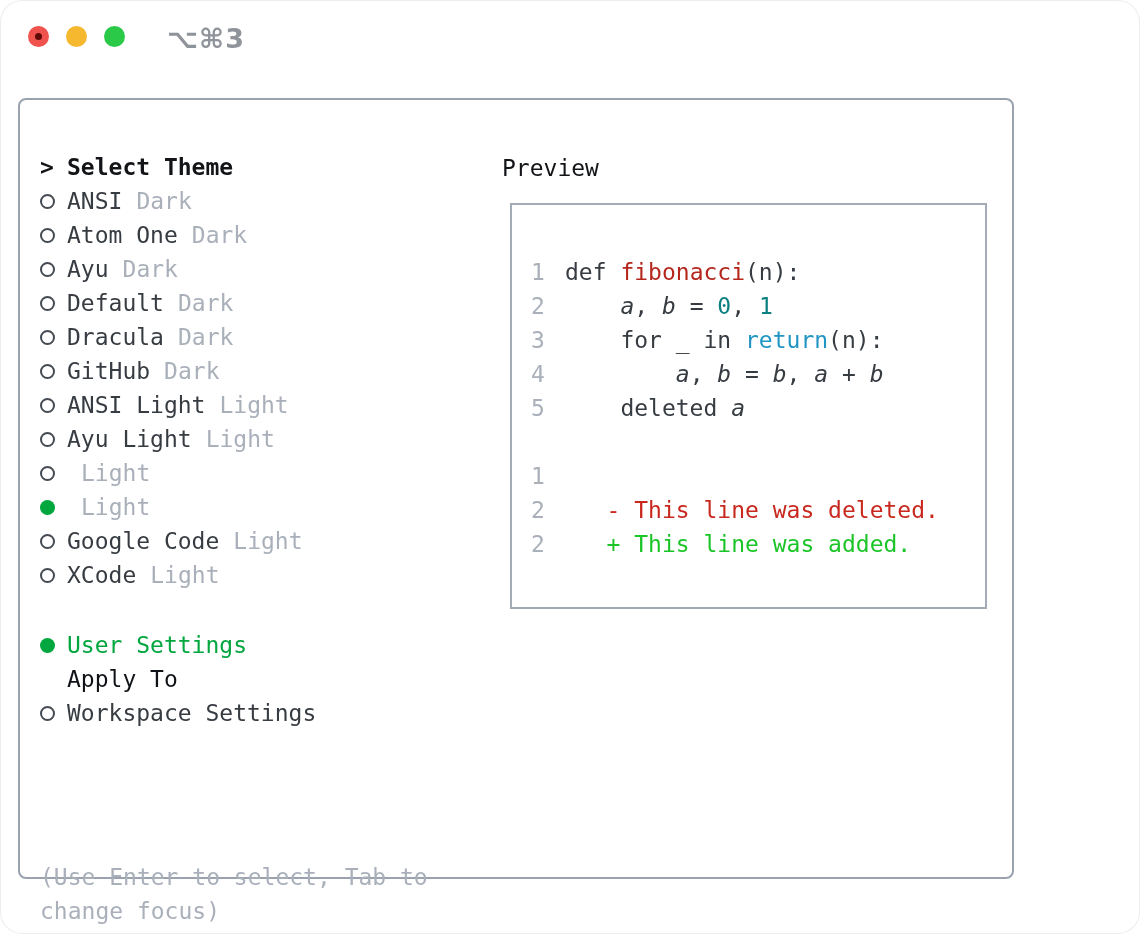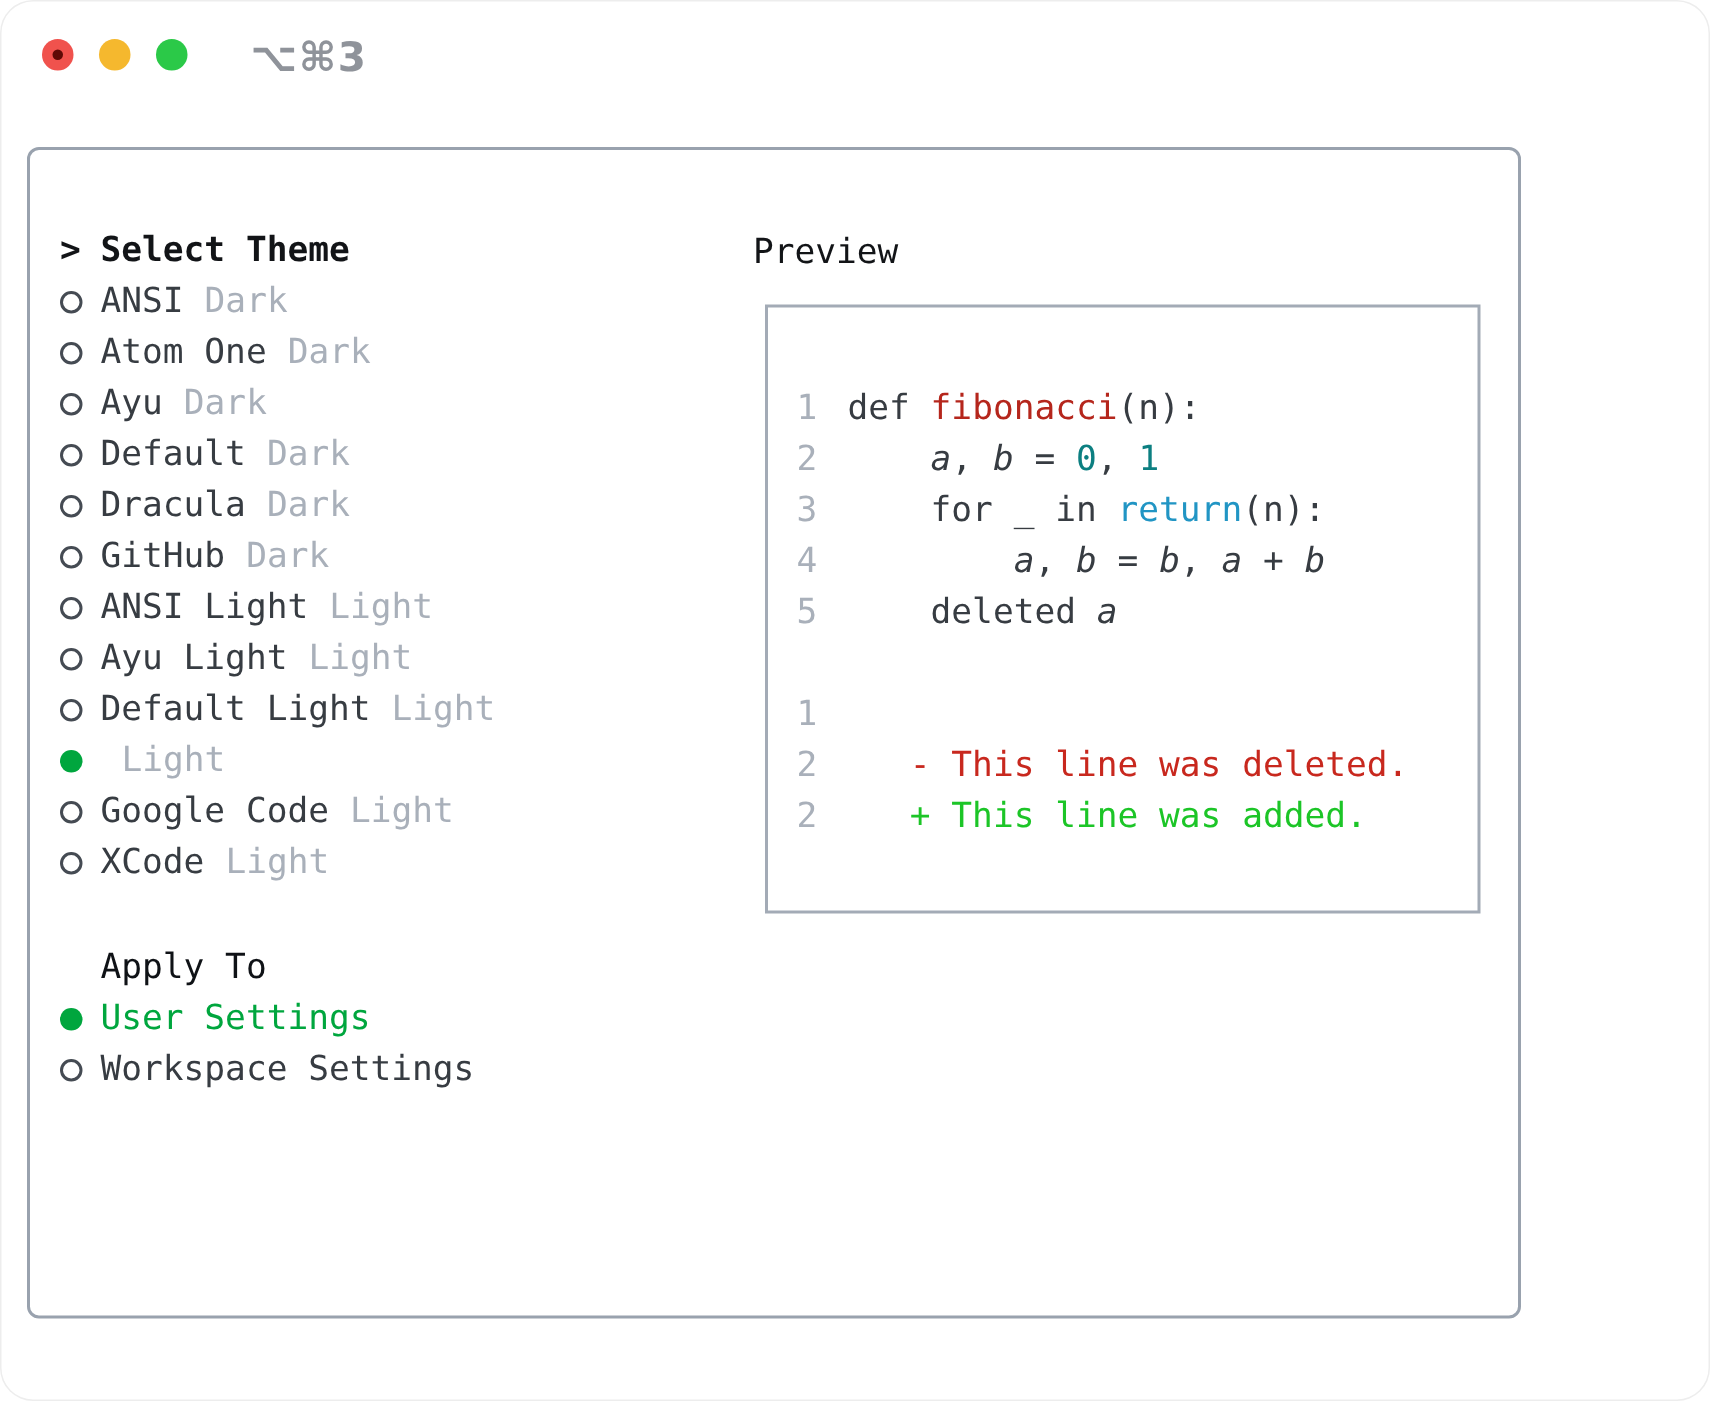--- a/index.html
+++ b/index.html
@@ -80,36 +80,37 @@
       </div>
 
     <div class="row"><span class="marker"><span class="radio"></span></span><span class="name">ANSI</span><span class="tag">Dark</span></div>
         <div class="row"><span class="marker"><span class="radio"></span></span><span class="name">Atom One</span><span class="tag">Dark</span></div>
         <div class="row"><span class="marker"><span class="radio"></span></span><span class="name">Ayu</span><span class="tag">Dark</span></div>
         <div class="row"><span class="marker"><span class="radio"></span></span><span class="name">Default</span><span class="tag">Dark</span></div>
         <div class="row"><span class="marker"><span class="radio"></span></span><span class="name">Dracula</span><span class="tag">Dark</span></div>
         <div class="row"><span class="marker"><span class="radio"></span></span><span class="name">GitHub</span><span class="tag">Dark</span></div>
         <div class="row"><span class="marker"><span class="radio"></span></span><span class="name">ANSI Light</span><span class="tag">Light</span></div>
         <div class="row"><span class="marker"><span class="radio"></span></span><span class="name">Ayu Light</span><span class="tag">Light</span></div>
-        <div class="row"><span class="marker"><span class="radio"></span></span><span class="name">Default Light</span><span class="tag">Light</span></div>
+        <div class="row"><span class="marker"><span class="radio"></span></span><span class="tag">Light</span></div>
         <div class="row"><span class="marker"><span class="radio on"></span></span><span class="tag">Light</span></div>
         <div class="row"><span class="marker"><span class="radio"></span></span><span class="name">Google Code</span><span class="tag">Light</span></div>
         <div class="row"><span class="marker"><span class="radio"></span></span><span class="name">XCode</span><span class="tag">Light</span></div>
       </div>
 
     <div class="apply">
-      <div class="row">
+      <div class="row"><span class="marker"><span class="radio on"></span></span><span class="name sel">User Settings</span></div>
+
+    <div class="row">
         <span class="marker"></span>
         <span class="hname">Apply To</span>
       </div>
-
-    <div class="row"><span class="marker"><span class="radio on"></span></span><span class="name sel">User Settings</span></div>
         <div class="row"><span class="marker"><span class="radio"></span></span><span class="name">Workspace Settings</span></div>
       </div>
 
+    <div class="hint">(Use Enter to select, Tab to change focus)</div>
 
     <div class="preview-heading">Preview</div>
 
     <div class="preview-box">
       <div id="code-area">
           <div class="code-line"><span class="ln">1</span><span class="tk-plain">def </span><span class="tk-func">fibonacci</span><span class="tk-plain">(n):</span></div>
           <div class="code-line"><span class="ln">2</span><span class="tk-plain">    </span><span class="tk-var">a</span><span class="tk-plain">, </span><span class="tk-var">b</span><span class="tk-plain"> = </span><span class="tk-num">0</span><span class="tk-plain">, </span><span class="tk-num">1</span></div>
           <div class="code-line"><span class="ln">3</span><span class="tk-plain">    for _ in </span><span class="tk-call">return</span><span class="tk-plain">(n):</span></div>
           <div class="code-line"><span class="ln">4</span><span class="tk-plain">        </span><span class="tk-var">a</span><span class="tk-plain">, </span><span class="tk-var">b</span><span class="tk-plain"> = </span><span class="tk-var">b</span><span class="tk-plain">, </span><span class="tk-var">a</span><span class="tk-plain"> + </span><span class="tk-var">b</span></div>
           <div class="code-line"><span class="ln">5</span><span class="tk-plain">    deleted </span><span class="tk-var">a</span></div>

